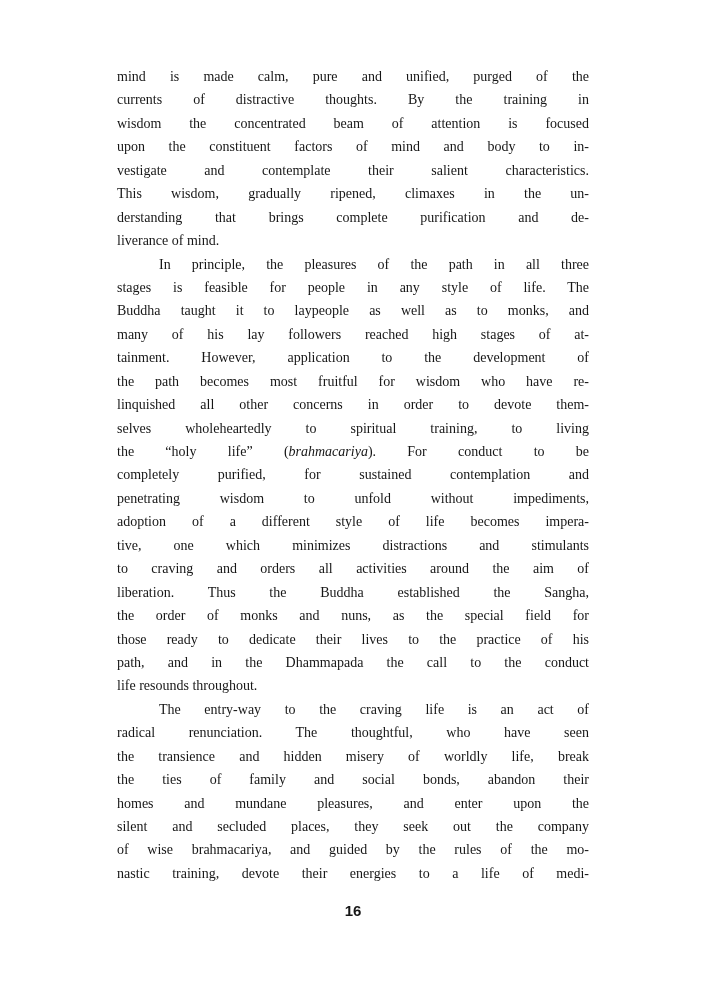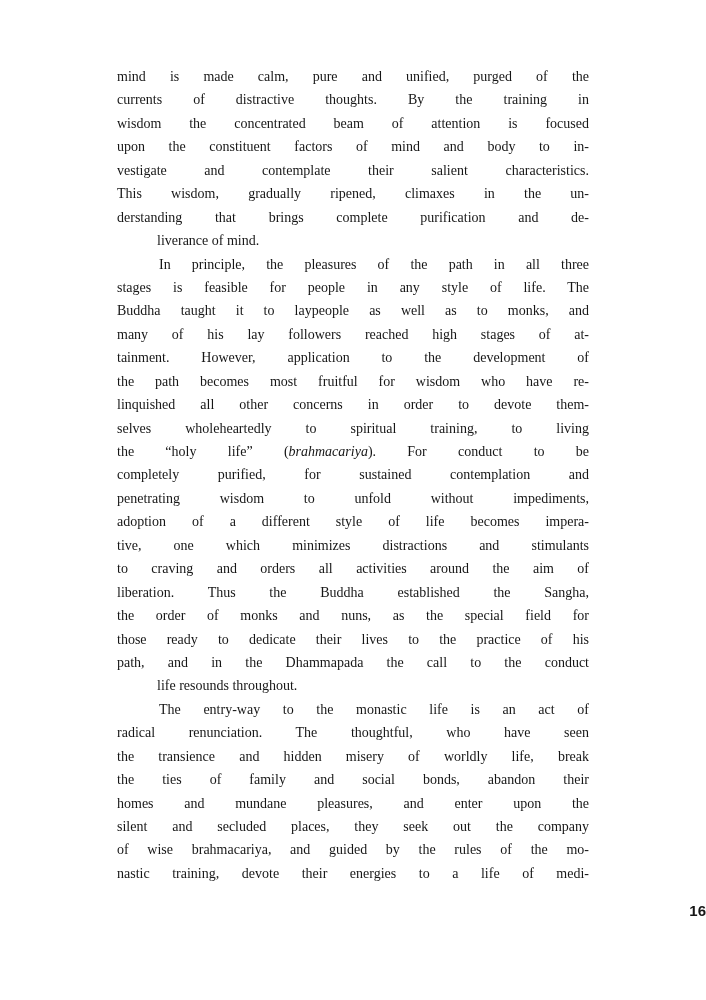--- a/index.html
+++ b/index.html
@@ -19,33 +19,33 @@
     color: var(--text, #161616);
     font-size: 14px;
   }
   .line {
     height: 23.45px;
     line-height: 23.45px;
     white-space: nowrap;
     text-align: justify;
     text-align-last: justify;
   }
-  .line.flush { text-align-last: left; margin-left: 40px; }
+  .line.flush { text-align-last: left; }
   .line.indent { text-indent: 42px; }
   .st-italic { font-style: italic; }
   .st-link {
     color: var(--link, #0000CD);
     font-weight: bold;
     cursor: pointer;
     text-decoration: none;
   }
   .page-number {
     position: absolute;
     top: 902px; left: 0; width: 706px;
-    text-align: right;
+    text-align: center;
     font-family: "Liberation Sans", "DejaVu Sans", sans-serif;
     font-weight: bold;
     font-size: 15px;
     color: var(--text, #161616);
   }
 </style>
 </head>
 <body>
 
 <main class="page">
@@ -70,21 +70,21 @@
       <div class="line"><span>completely purified, for sustained contemplation and</span></div>
       <div class="line"><span>penetrating wisdom to unfold without impediments,</span></div>
       <div class="line"><span>adoption of a different style of life becomes impera-</span></div>
       <div class="line"><span>tive, one which minimizes distractions and stimulants</span></div>
       <div class="line"><span>to craving and orders all activities around the aim of</span></div>
       <div class="line"><span>liberation. Thus the Buddha established the Sangha,</span></div>
       <div class="line"><span>the order of monks and nuns, as the special field for</span></div>
       <div class="line"><span>those ready to dedicate their lives to the practice of his</span></div>
       <div class="line"><span>path, and in the Dhammapada the call to the conduct</span></div>
       <div class="line flush"><span>life resounds throughout.</span></div>
-      <div class="line indent"><span>The entry-way to the monastic life is an act of</span></div>
+      <div class="line indent"><span>The entry-way to the craving life is an act of</span></div>
       <div class="line"><span>radical renunciation. The thoughtful, who have seen</span></div>
       <div class="line"><span>the transience and hidden misery of worldly life, break</span></div>
       <div class="line"><span>the ties of family and social bonds, abandon their</span></div>
       <div class="line"><span>homes and mundane pleasures, and enter upon the</span></div>
       <div class="line"><span>silent and secluded places, they seek out the company</span></div>
       <div class="line"><span>of wise brahmacariya, and guided by the rules of the mo-</span></div>
       <div class="line"><span>nastic training, devote their energies to a life of medi-</span></div>
     </section>
   <footer class="page-number">16</footer>
 </main>

